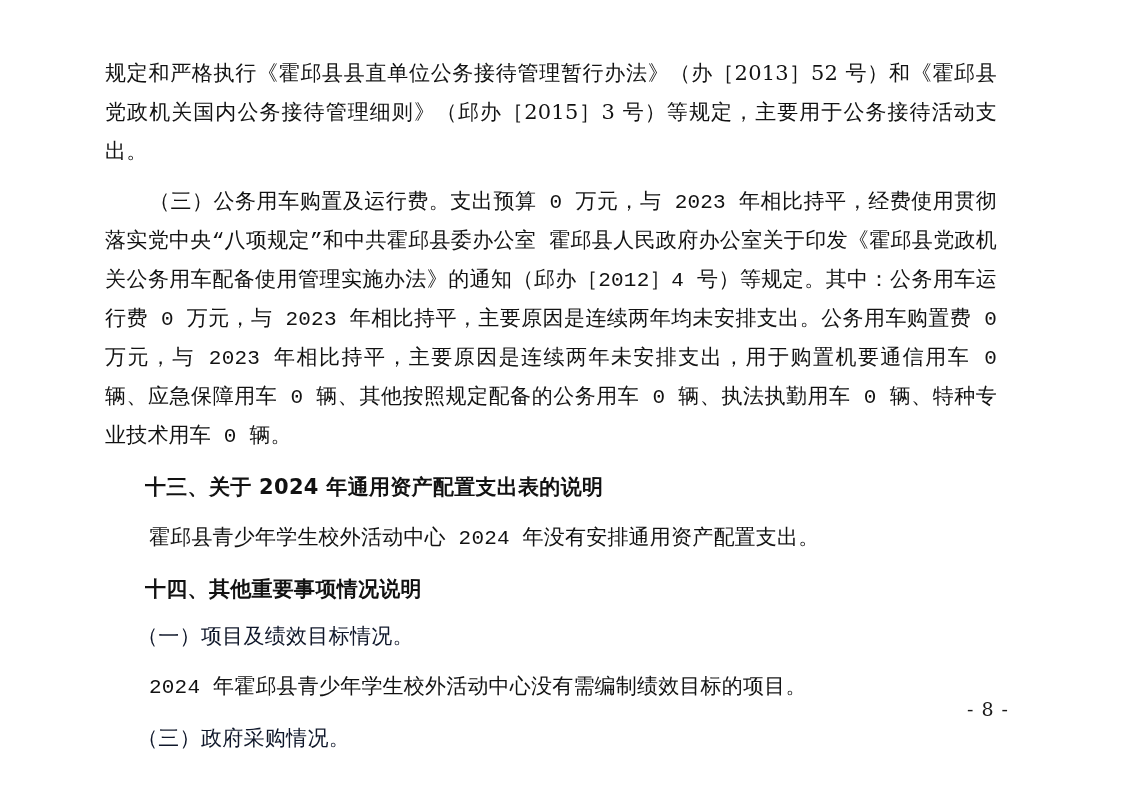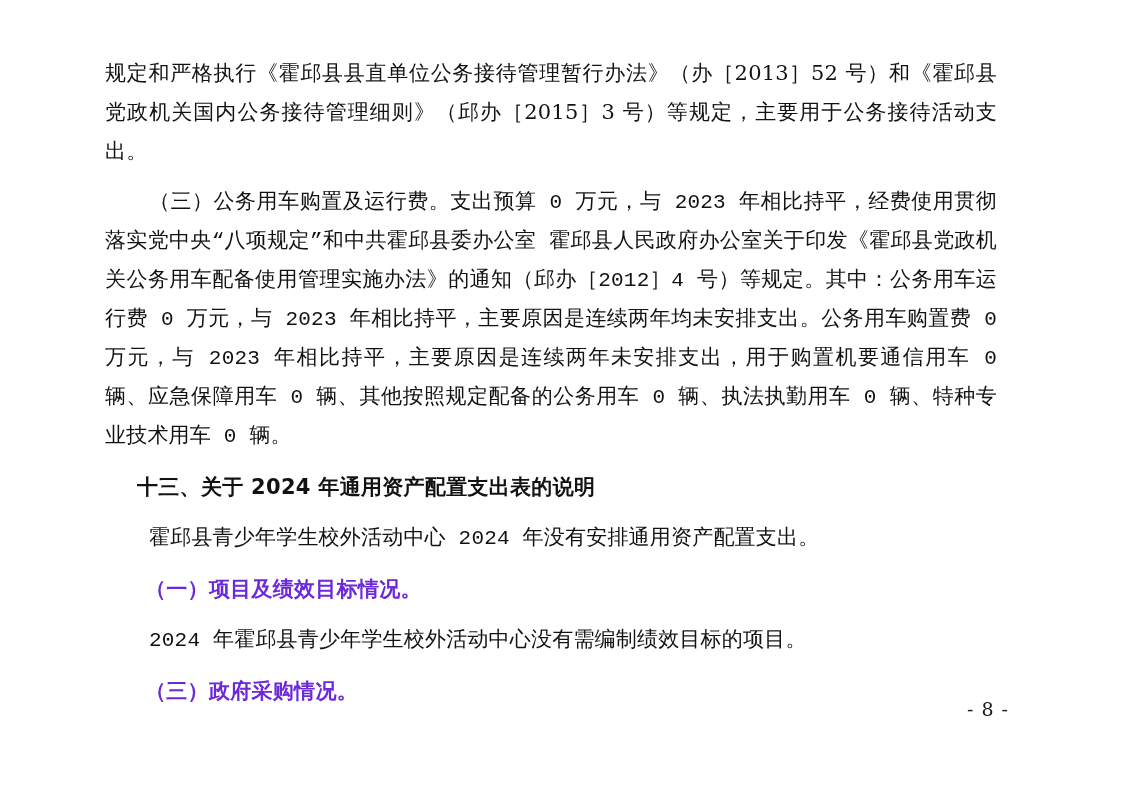--- a/index.html
+++ b/index.html
@@ -36,33 +36,33 @@
     font-family: "DejaVu Serif", serif;
   }
   .indent2 {
     text-indent: 44px;
     font-family: Liberation Mono, monospace;
   }
   .heading {
     font-size: 21px;
     line-height: 39px;
     color: #121212;
-    margin: 0;
+    margin: 8px;
     text-indent: 44px;
     font-weight: bold;
     font-family: "DejaVu Sans", sans-serif;
     letter-spacing: 0.3px;
   }
   .heading-sub {
     font-size: 21px;
     line-height: 39px;
-    color: #6d28d9;
-    margin: 8px;
+    color: #0f172a;
+    margin: 0;
     text-indent: 44px;
-    font-weight: bold;
+    font-weight: normal;
     font-family: "DejaVu Sans", sans-serif;
     letter-spacing: 0.3px;
   }
   .pagenum {
     position: absolute;
     right: 113px;
     top: 698px;
     font-size: 19px;
     color: #1a1a1a;
     font-family: "DejaVu Serif", serif;
@@ -76,20 +76,21 @@
   <div class="content">
 
     <p class="para">规定和严格执行《霍邱县县直单位公务接待管理暂行办法》（办［2013］52 号）和《霍邱县党政机关国内公务接待管理细则》（邱办［2015］3 号）等规定，主要用于公务接待活动支出。</p>
 
     <p class="para indent2">（三）公务用车购置及运行费。支出预算 0 万元，与 2023 年相比持平，经费使用贯彻落实党中央“八项规定”和中共霍邱县委办公室 霍邱县人民政府办公室关于印发《霍邱县党政机关公务用车配备使用管理实施办法》的通知（邱办［2012］4 号）等规定。其中：公务用车运行费 0 万元，与 2023 年相比持平，主要原因是连续两年均未安排支出。公务用车购置费 0 万元，与 2023 年相比持平，主要原因是连续两年未安排支出，用于购置机要通信用车 0 辆、应急保障用车 0 辆、其他按照规定配备的公务用车 0 辆、执法执勤用车 0 辆、特种专业技术用车 0 辆。</p>
 
     <p class="heading">十三、关于 2024 年通用资产配置支出表的说明</p>
 
     <p class="para indent2">霍邱县青少年学生校外活动中心 2024 年没有安排通用资产配置支出。</p>
 
+    <p class="heading">十四、其他重要事项情况说明</p>
 
     <p class="heading-sub">（一）项目及绩效目标情况。</p>
 
     <p class="para indent2">2024 年霍邱县青少年学生校外活动中心没有需编制绩效目标的项目。</p>
 
 
 
     <p class="heading-sub">（三）政府采购情况。</p>
 
   </div>

